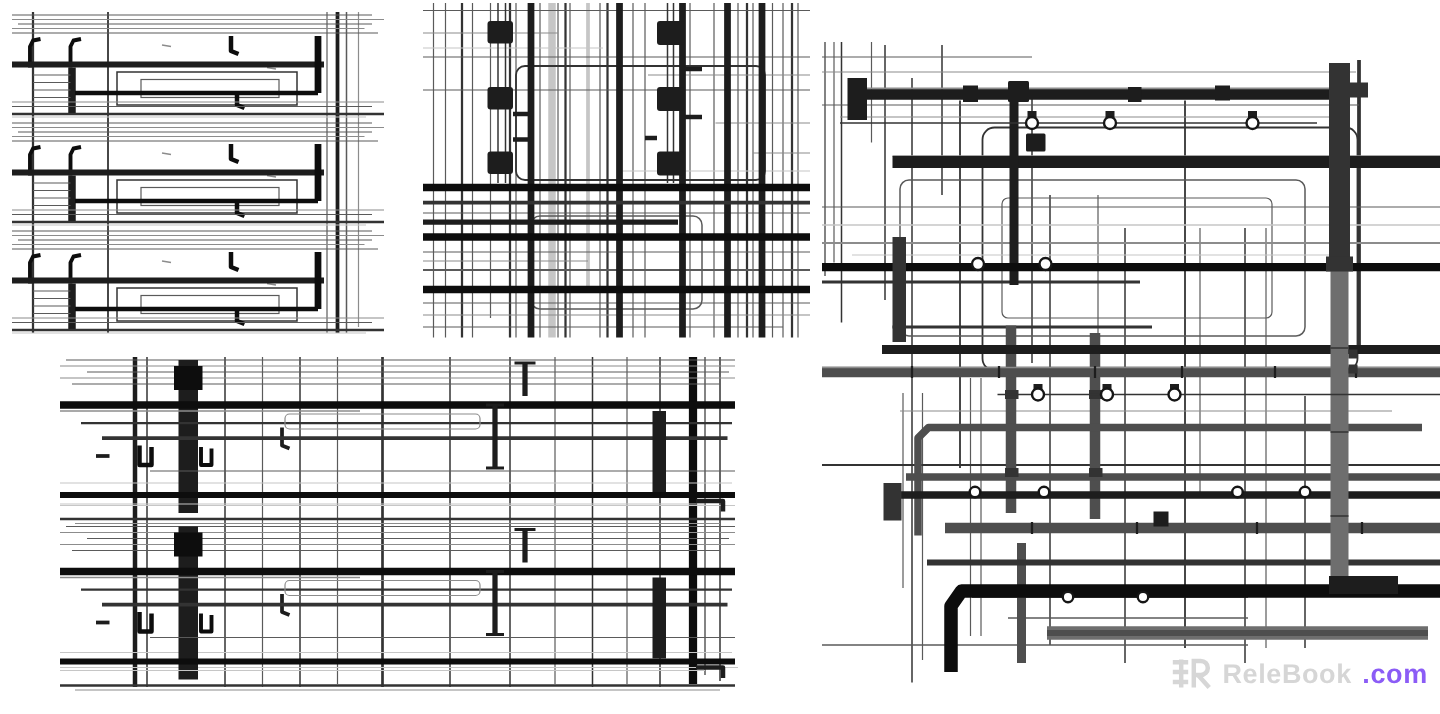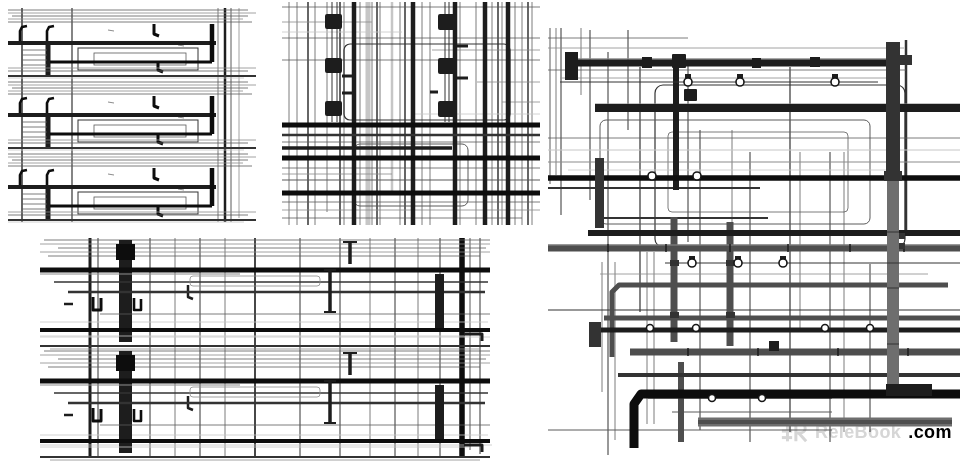--- a/index.html
+++ b/index.html
@@ -7,33 +7,33 @@
          font-family:"Liberation Sans",sans-serif;}
   .watermark{position:absolute;left:780px;top:420px;display:flex;align-items:center;gap:7px;
              font-weight:bold;font-size:18px;letter-spacing:0.4px;user-select:none;}
   .watermark .wm-text{white-space:nowrap;}
   .wm-logo{flex:0 0 auto;display:block;}
 </style>
 </head>
 <body>
 
 <div class="stage" style="background: rgb(255, 255, 255);">
-  <div class="watermark" style="color: rgb(214, 214, 214);">
+  <div class="watermark" style="color: rgb(214, 214, 214); margin-top: 17px;">
     <svg class="wm-logo" width="28" height="24" viewBox="0 0 30 24" aria-hidden="true">
       <g fill="none" stroke="currentColor" stroke-width="3.2" stroke-linecap="butt">
         <path d="M2 4 H13"></path>
         <path d="M2 11 H13"></path>
         <path d="M2 18 H13"></path>
         <path d="M8 2 V22"></path>
         <path d="M17 22 V3 h5 a5 5 0 0 1 0 10 h-5"></path>
         <path d="M20 13 l8 9"></path>
       </g>
     </svg>
     <span class="wm-text">ReleBook</span>
-      <span class="wm-text" style="color: #000000;">.com</span>
+      <span class="wm-text" style="color: #8b5cf6;">.com</span>
   </div>
 <svg width="248" height="214" viewBox="0 0 248 214" style="position: absolute; left: 8px; top: 8px; overflow: visible;">
       <line x1="14" y1="0" x2="14" y2="214" stroke="#333333" stroke-width="1.5"></line>
       <line x1="64" y1="0" x2="64" y2="214" stroke="#333333" stroke-width="1.2"></line>
       <line x1="210" y1="0" x2="210" y2="214" stroke="#5a5a5a" stroke-width="0.8"></line>
       <line x1="217" y1="0" x2="217" y2="214" stroke="#1d1d1d" stroke-width="2.5"></line>
       <line x1="223" y1="0" x2="223" y2="214" stroke="#5a5a5a" stroke-width="1"></line>
       <line x1="231" y1="0" x2="231" y2="210" stroke="#8c8c8c" stroke-width="0.8"></line>
       <line x1="0" y1="2" x2="240" y2="2" stroke="#5a5a5a" stroke-width="0.8"></line>
       <line x1="0" y1="5" x2="248" y2="5" stroke="#8c8c8c" stroke-width="0.8"></line>

